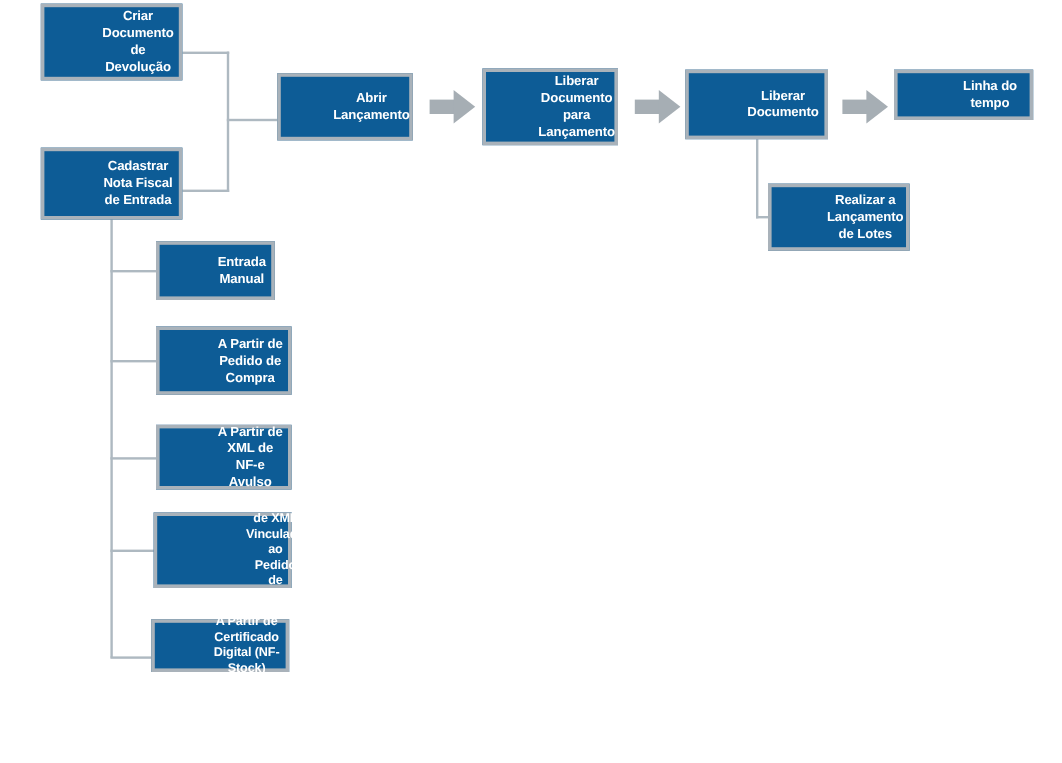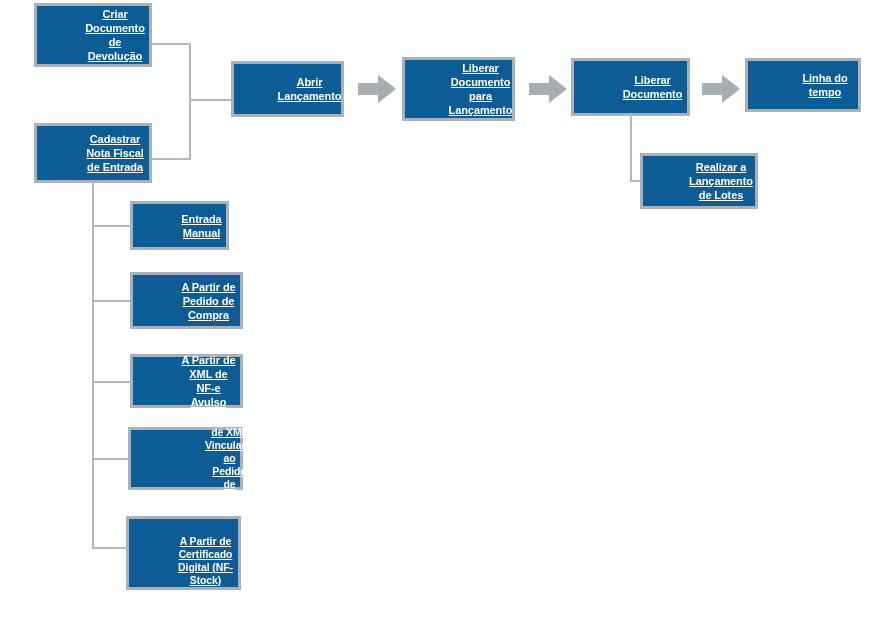--- a/index.html
+++ b/index.html
@@ -28,21 +28,20 @@
     align-items: center;
     justify-content: center;
     text-align: center;
     cursor: pointer;
   }
   .node-label {
     color: #ffffff;
     font-weight: bold;
     font-size: 11px;
     line-height: 14px;
-    text-decoration: underline;
     text-underline-offset: 1px;
     letter-spacing: -0.1px;
     padding: 0 4px;
     display: block;
     margin-left: 44px;
   }
   .node-label.small {
     font-size: 10.5px;
     line-height: 13px;
   }
@@ -129,21 +128,21 @@
   </div>
 
   <div class="node" style="left:402px; top:57px; width:113px; height:64px;">
     <span class="node-label">Liberar Documento para Lançamento</span>
   </div>
 
   <div class="node" style="left:571px; top:58px; width:119px; height:58px;">
     <span class="node-label">Liberar Documento</span>
   </div>
 
-  <div class="node" style="left:745px; top:58px; width:116px; height:54px;">
+  <div class="node" style="left:745px; top:58px; width:116px; height:42px;">
     <span class="node-label">Linha do tempo</span>
   </div>
 
   <div class="node" style="left:640px; top:153px; width:118px; height:56px;">
     <span class="node-label">Realizar a Lançamento de Lotes</span>
   </div>
 
   <div class="node" style="left:130px; top:201px; width:99px; height:49px;">
     <span class="node-label">Entrada Manual</span>
   </div>
@@ -153,17 +152,17 @@
   </div>
 
   <div class="node" style="left:130px; top:354px; width:113px; height:54px;">
     <span class="node-label">A Partir de XML de NF-e Avulso</span>
   </div>
 
   <div class="node" style="left:128px; top:427px; width:115px; height:63px;padding-left:44px;">
     <span class="node-label small">A Partir de XML Vinculado ao Pedido de Compra</span>
   </div>
 
-  <div class="node" style="left:126px; top:516px; width:115px; height:74px;align-items:flex-end;">
+  <div class="node" style="left:126px; top:516px; width:115px; height:44px;">
     <span class="node-label small">A Partir de Certificado Digital (NF-Stock)</span>
   </div>
 
 </div>
 
 </body></html>

